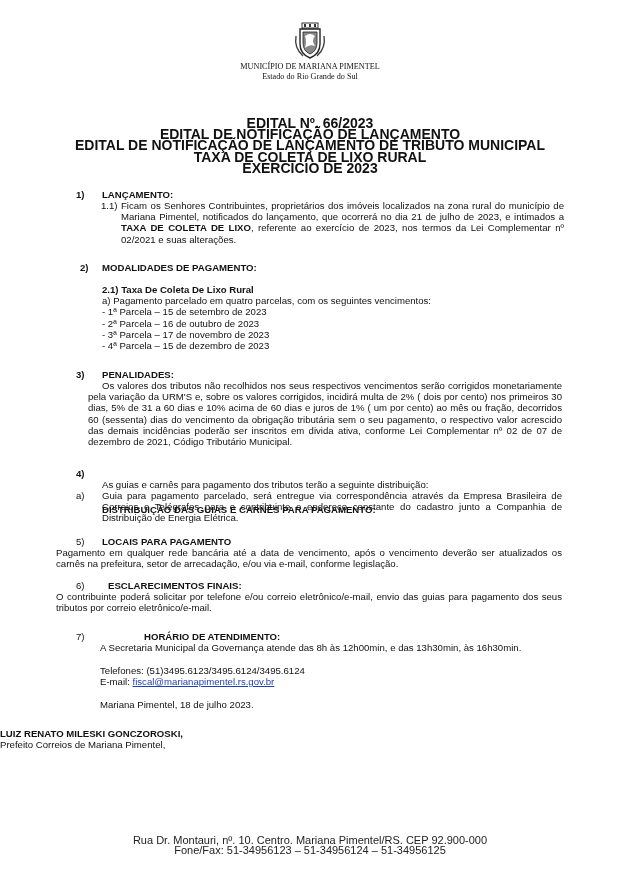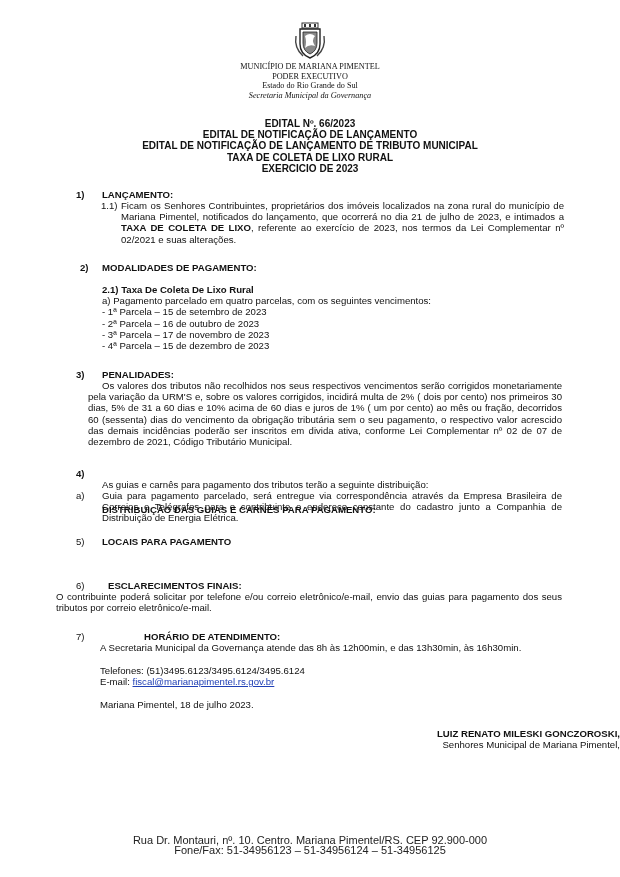--- a/index.html
+++ b/index.html
@@ -1,49 +1,47 @@
 <!DOCTYPE html>
 <html><head>
 <meta charset="utf-8">
 <style>
   html, body { margin: 0; padding: 0; background: #ffffff; }
   body { width: 620px; height: 877px; position: relative; overflow: hidden; color: #111; }
   .page { position: absolute; left: 0; top: 0; width: 620px; height: 877px; font-family: "Liberation Sans", sans-serif; font-size: 9.6px; line-height: 11.2px; }
   .header { position: absolute; left: 0; width: 620px; top: 22px; text-align: center; font-family: "Liberation Serif", serif; font-size: 8.2px; line-height: 9.6px; }
   .crest { width: 34px; height: 38px; margin: 0 auto 2px auto; display: block; }
   .header .italic { font-style: italic; }
-  .titles { position: absolute; left: 0; width: 620px; top: 118px; text-align: center; font-weight: bold; font-size: 10px; line-height: 11.2px; }
+  .titles { position: absolute; left: 0; width: 620px; top: 118px; text-align: center; font-weight: bold; font-size: 14px; line-height: 11.2px; }
   .abs { position: absolute; }
   .bold { font-weight: bold; }
   .just { text-align: justify; text-align-last: left; }
   a.link { color: #1f3fb5; text-decoration: underline; }
   .footer { position: absolute; left: 0; width: 620px; top: 836px; text-align: center; font-size: 11px; line-height: 9.6px; color: #222; }
-  .sig { position: absolute; left: 0; width: 620px; top: 728px; text-align: right; }
+  .sig { position: absolute; left: 0; width: 620px; top: 728px; text-align: left; }
 </style>
 </head>
 <body>
 
 <div class="page">
 
   <div class="header">
     <svg class="crest" viewBox="0 0 34 38">
       <rect x="9" y="1" width="16" height="5" fill="#fff" stroke="#333" stroke-width="1"></rect>
       <rect x="11" y="2" width="2" height="3" fill="#333"></rect>
         <rect x="16" y="2" width="2" height="3" fill="#333"></rect>
         <rect x="21" y="2" width="2" height="3" fill="#333"></rect>
       <path d="M7 7 H27 V22 Q27 32 17 36 Q7 32 7 22 Z" fill="#fff" stroke="#222" stroke-width="1.4"></path>
       <path d="M10 10 H24 V21 Q24 29 17 32 Q10 29 10 21 Z" fill="#888" stroke="#222" stroke-width="0.8"></path>
       <path d="M12 14 Q17 10 22 14 Q18 18 22 24 Q16 22 12 26 Q14 20 12 14 Z" fill="#fff"></path>
       <path d="M3 14 Q1 26 10 34" fill="none" stroke="#444" stroke-width="1.4"></path>
       <path d="M31 14 Q33 26 24 34" fill="none" stroke="#444" stroke-width="1.4"></path>
     </svg>
     <div>MUNICÍPIO DE MARIANA PIMENTEL</div>
-    <div>PODER EXECUTIVO</div>
     <div>Estado do Rio Grande do Sul</div>
-    <div class="italic">Secretaria Municipal da Governança</div>
   </div>
 
   <div class="titles">
     <div>EDITAL Nº. 66/2023</div>
     <div>EDITAL DE NOTIFICAÇÃO DE LANÇAMENTO</div>
     <div>EDITAL DE NOTIFICAÇÃO DE LANÇAMENTO DE TRIBUTO MUNICIPAL</div>
     <div>TAXA DE COLETA DE LIXO RURAL</div>
     <div>EXERCICIO DE 2023</div>
   </div>
 
@@ -80,41 +78,42 @@
     <span class="bold" style="position:absolute; left:26px; white-space:nowrap;margin-top:36px;">DISTRIBUIÇÃO DAS GUIAS E CARNÊS PARA PAGAMENTO:</span>
   </div>
   <div class="abs" style="left:102px; top:479px; white-space:nowrap;">As guias e carnês para pagamento dos tributos terão a seguinte distribuição:</div>
   <div class="abs" style="left:76px; top:490px;">a)</div>
   <div class="abs just" style="left:102px; top:490px; width:460px;">Guia para pagamento parcelado, será entregue via correspondência através da Empresa Brasileira de Correios e Telégrafos para o contribuinte e endereço constante do cadastro junto a Companhia de Distribuição de Energia Elétrica.</div>
 
   <div class="abs" style="left:76px; top:536px;">
     <span>5)</span>
     <span class="bold" style="position:absolute; left:26px; white-space:nowrap;">LOCAIS PARA PAGAMENTO</span>
   </div>
+  <div class="abs just" style="left:56px; top:547px; width:506px;">Pagamento em qualquer rede bancária até a data de vencimento, após o vencimento deverão ser atualizados os carnês na prefeitura, setor de arrecadação, e/ou via e-mail, conforme legislação.</div>
 
   <div class="abs" style="left:76px; top:580px;">
     <span>6)</span>
     <span class="bold" style="position:absolute; left:32px; white-space:nowrap;">ESCLARECIMENTOS FINAIS:</span>
   </div>
   <div class="abs just" style="left:56px; top:591px; width:506px;">O contribuinte poderá solicitar por telefone e/ou correio eletrônico/e-mail, envio das guias para pagamento dos seus tributos por correio eletrônico/e-mail.</div>
 
   <div class="abs" style="left:76px; top:631px;">
     <span>7)</span>
     <span class="bold" style="position:absolute; left:20px; white-space:nowrap;padding-left:48px;">HORÁRIO DE ATENDIMENTO:</span>
   </div>
   <div class="abs just" style="left:86px; top:642px; width:476px; text-indent:14px;">A Secretaria Municipal da Governança atende das 8h às 12h00min, e das 13h30min, às 16h30min.</div>
   <div class="abs" style="left:100px; top:665px; white-space:nowrap;">Telefones: (51)3495.6123/3495.6124/3495.6124</div>
   <div class="abs" style="left:100px; top:676px; white-space:nowrap;">
     <span>E-mail: </span><a class="link">fiscal@marianapimentel.rs.gov.br</a>
   </div>
   <div class="abs" style="left:100px; top:699px; white-space:nowrap;">Mariana Pimentel, 18 de julho 2023.</div>
 
   <div class="sig">
     <div class="bold">LUIZ RENATO MILESKI GONCZOROSKI,</div>
-    <div>Senhores Municipal de Mariana Pimentel,</div>
+    <div>Prefeito Correios de Mariana Pimentel,</div>
   </div>
 
   <div class="footer">
     <div>Rua Dr. Montauri, nº. 10. Centro. Mariana Pimentel/RS. CEP 92.900-000</div>
     <div>Fone/Fax: 51-34956123 – 51-34956124 – 51-34956125</div>
   </div>
 
 </div>
 
 </body></html>

